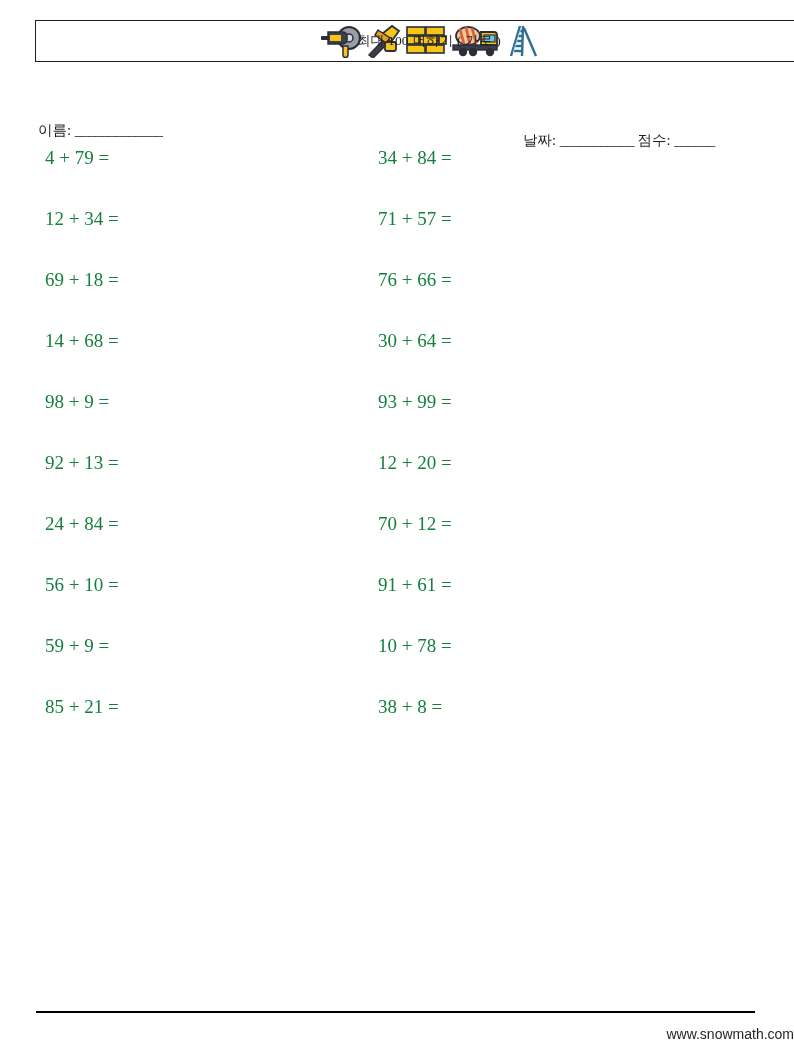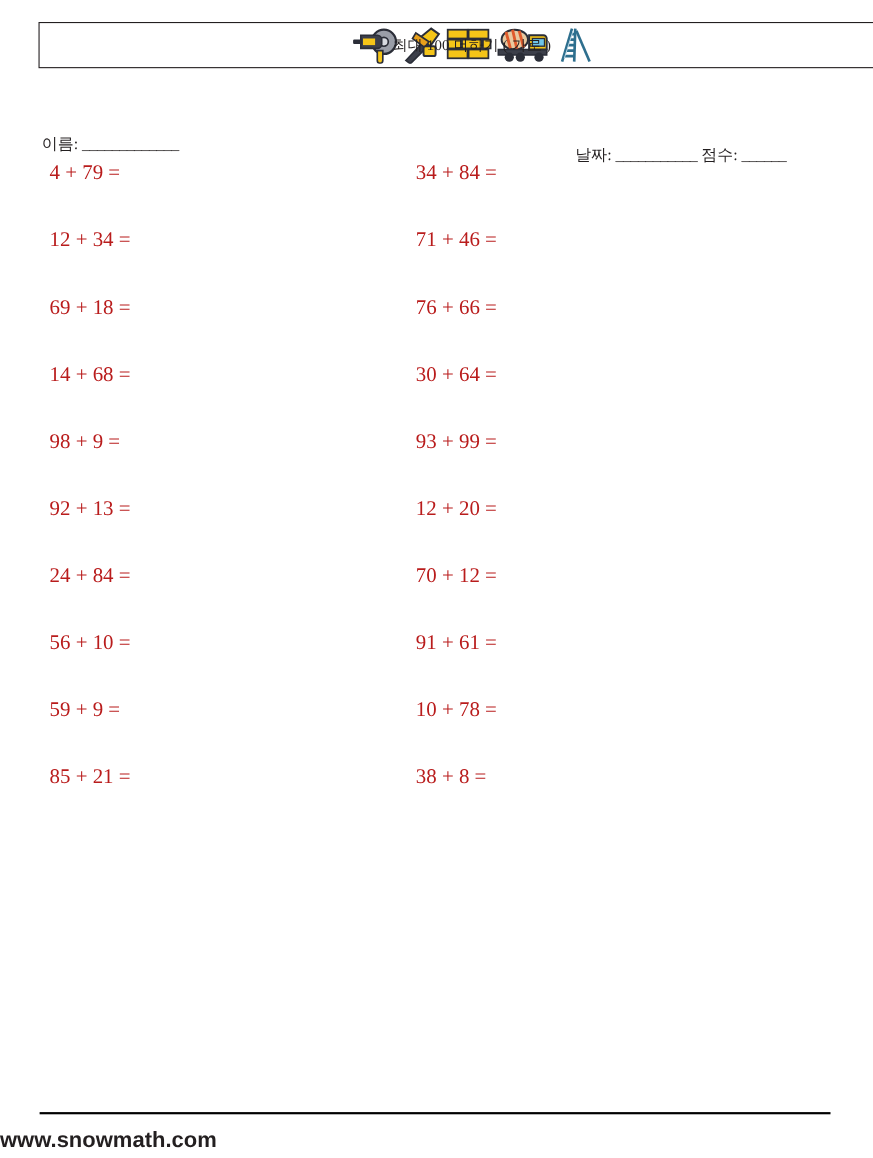--- a/index.html
+++ b/index.html
@@ -85,45 +85,45 @@
     width: 794px;
   }
   .prob-row {
     position: relative;
     height: 61px;
   }
   .prob {
     position: absolute;
     font-size: 19px;
     font-family: "Liberation Serif", serif;
-    color: #b91c1c;
+    color: #15803d;
     white-space: nowrap;
     line-height: 1;
   }
   .prob.col0 { left: 45px; }
   .prob.col1 { left: 378px; }
 
   
   .footer-rule {
     position: absolute;
     left: 36px;
     top: 1011px;
     width: 719px;
     height: 2px;
     background: #000000;
   }
   .footer-text {
     position: absolute;
     left: 0;
     right: 0;
     top: 1026px;
-    text-align: left;
+    text-align: right;
     font-family: "Liberation Sans", sans-serif;
-    font-weight: bold;
-    font-size: 20px;
+    font-weight: normal;
+    font-size: 14px;
     color: #231f20;
   }
 </style>
 </head>
 <body>
 
 <div class="header-box">
   <div class="icon-strip">
 
     <span>
@@ -210,21 +210,21 @@
   </div>
 </div>
 
 <div class="problems">
   <div class="prob-row">
     <span class="prob col0">4 + 79 =</span>
     <span class="prob col1">34 + 84 =</span>
   </div>
   <div class="prob-row">
     <span class="prob col0">12 + 34 =</span>
-    <span class="prob col1">71 + 46 =</span>
+    <span class="prob col1">71 + 57 =</span>
   </div>
   <div class="prob-row">
     <span class="prob col0">69 + 18 =</span>
     <span class="prob col1">76 + 66 =</span>
   </div>
   <div class="prob-row">
     <span class="prob col0">14 + 68 =</span>
     <span class="prob col1">30 + 64 =</span>
   </div>
   <div class="prob-row">

